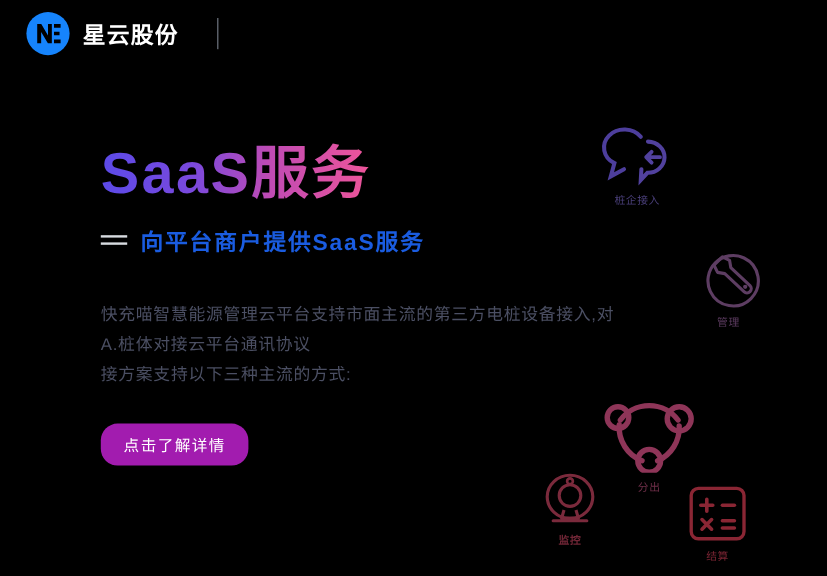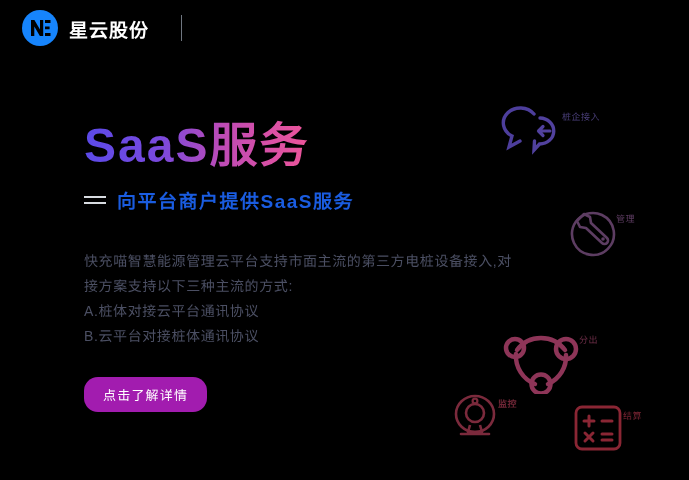--- a/index.html
+++ b/index.html
@@ -135,36 +135,36 @@
     border-radius:14px;
     cursor:pointer;
     font-family:inherit;
     white-space:nowrap;
   }
 
   
   .deco {
     position:absolute;
     display:flex;
-    flex-direction:row;
-    align-items:flex-start;
+    flex-direction:column;
+    align-items:center;
     z-index:5;
   }
   .deco svg { display:block; }
   .deco .deco-label {
     margin-top:5px;
     font-size:9px;
     letter-spacing:.5px;
     white-space:nowrap;
   }
 
   #deco-chat     { left:500px; top:105px; }
   #deco-chat    .deco-label { color:#4a3f7a; }
 
-  #deco-tool     { left:562px; top:207px; }
+  #deco-tool     { left:580px; top:207px; }
   #deco-tool    .deco-label { color:#5a3a5e; }
 
   #deco-network  { left:503px; top:328px; }
   #deco-network .deco-label { color:#6e2e48; }
 
   #deco-monitor  { left:452px; top:392px;font-weight:bold; }
   #deco-monitor .deco-label { color:#702636; }
 
   #deco-billing  { left:573px; top:404px; }
   #deco-billing .deco-label { color:#7a2433; }
@@ -196,23 +196,22 @@
   <div id="subtitle-row">
     <span id="subtitle-bars">
       <i></i>
         <i></i>
     </span>
     <h2 id="hero-subtitle">向平台商户提供SaaS服务</h2>
   </div>
 
   <div id="body-copy">
     <p>快充喵智慧能源管理云平台支持市面主流的第三方电桩设备接入,对</p>
+    <p>A.桩体对接云平台通讯协议</p>
     <p>接方案支持以下三种主流的方式:</p>
-    <p>A.桩体对接云平台通讯协议</p>
-    <p>B.云平台对接桩体通讯协议</p>
   </div>
 
   <button id="cta-button">点击了解详情</button>
 
 </main>
 
 <div class="deco" id="deco-chat">
   <span>
     <svg width="62" height="50" viewBox="0 0 62 50" aria-hidden="true">
       <path d="M34 9 A17 15 0 1 0 12 31 L9 42 L20 36" fill="none" stroke="#4d3e9c" stroke-width="3.4" stroke-linecap="round"></path>

